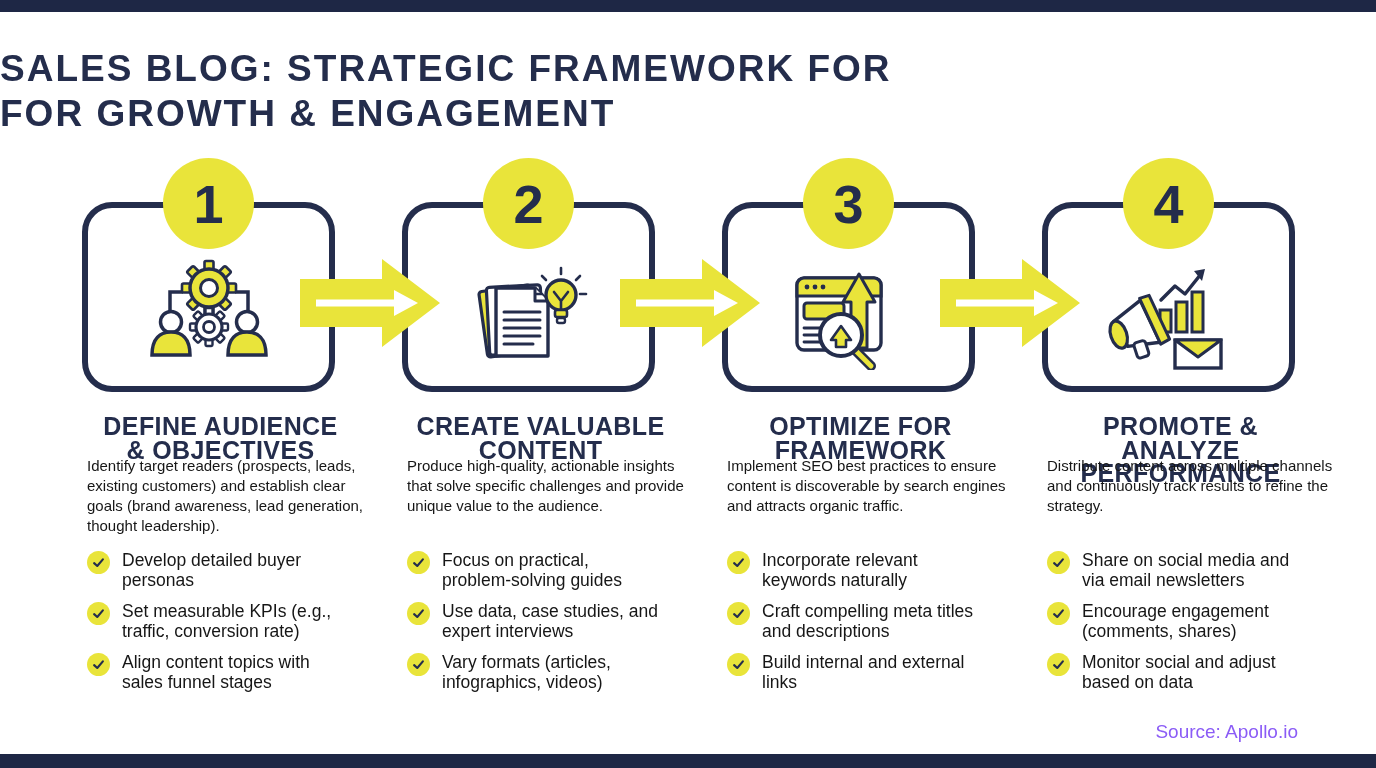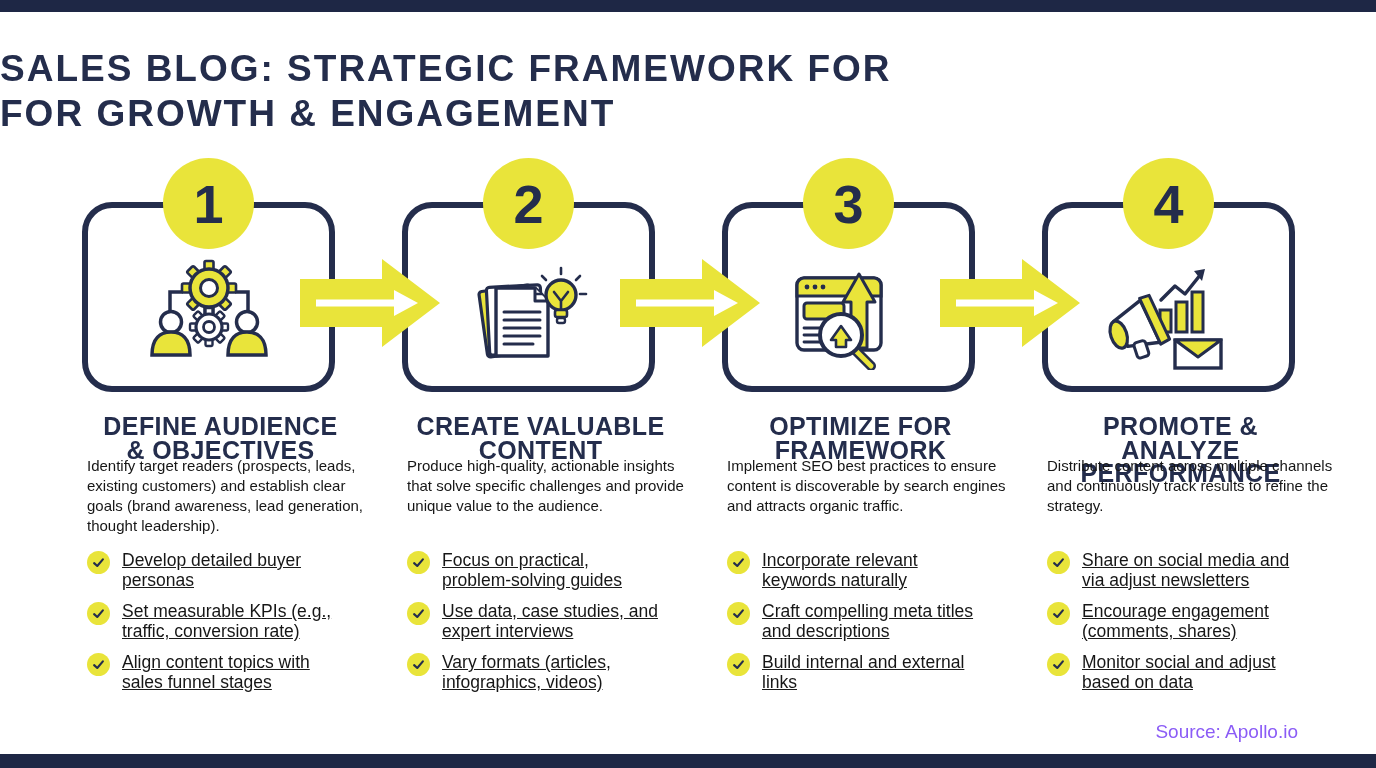--- a/index.html
+++ b/index.html
@@ -35,21 +35,21 @@
   .step-title{
     position:absolute;top:245px;left:0;width:253px;margin:12px;text-align:center;
     color:#242d4c;font-size:25px;line-height:23.5px;font-weight:bold;letter-spacing:.4px;
   }
   .step-desc{
     position:absolute;top:298px;left:5px;width:290px;margin:0;
     font-size:15px;line-height:20px;color:#161616;
   }
   .bullets{
     position:absolute;top:392px;left:5px;margin:0;padding:0;list-style:none;
-    display:flex;flex-direction:column;gap:11px;width:288px;text-decoration:underline;
+    display:flex;flex-direction:column;gap:11px;width:288px;
   }
   .bullet{display:flex;align-items:flex-start;gap:12px;}
   .check{
     flex:0 0 auto;width:23px;height:23px;border-radius:50%;background:#e9e43a;
     display:flex;align-items:center;justify-content:center;margin-top:1px;
   }
   .bullet-text{font-size:17.5px;line-height:20px;max-width:216px;color:#161616;}
 
   .flow-arrow{position:absolute;top:253px;z-index:2;}
   .flow-arrow.a1{left:300px;} .flow-arrow.a2{left:620px;} .flow-arrow.a3{left:940px;}
@@ -291,21 +291,21 @@
     <span>PERFORMANCE</span>
   </h2>
   <p class="step-desc">Distribute content across multiple channels and continuously track results to refine the strategy.</p>
   <ul class="bullets">
     <li class="bullet">
       <span class="check">
           <svg width="15" height="15" viewBox="0 0 24 24">
             <polyline points="5,13 10,17.5 19,7" fill="none" stroke="#242d4c" stroke-width="3.4" stroke-linecap="round" stroke-linejoin="round"></polyline>
           </svg>
         </span>
-      <span class="bullet-text">Share on social media and via adjust newsletters</span>
+      <span class="bullet-text">Share on social media and via email newsletters</span>
     </li>
     <li class="bullet">
       <span class="check">
           <svg width="15" height="15" viewBox="0 0 24 24">
             <polyline points="5,13 10,17.5 19,7" fill="none" stroke="#242d4c" stroke-width="3.4" stroke-linecap="round" stroke-linejoin="round"></polyline>
           </svg>
         </span>
       <span class="bullet-text">Encourage engagement (comments, shares)</span>
     </li>
     <li class="bullet">

